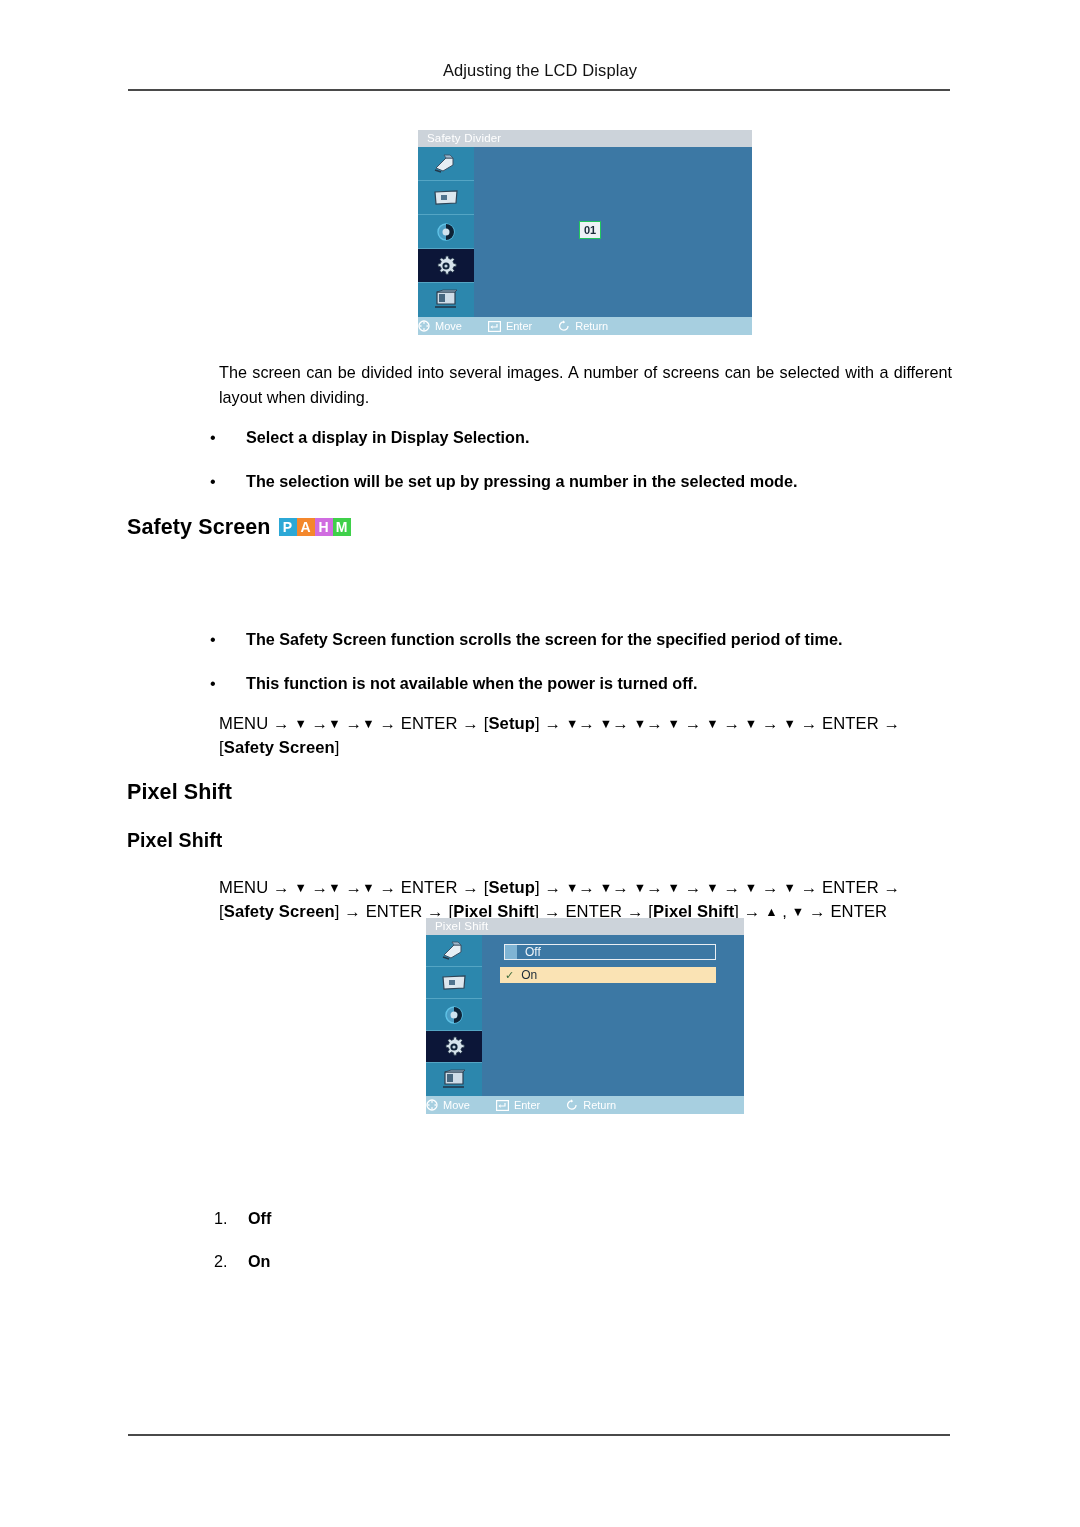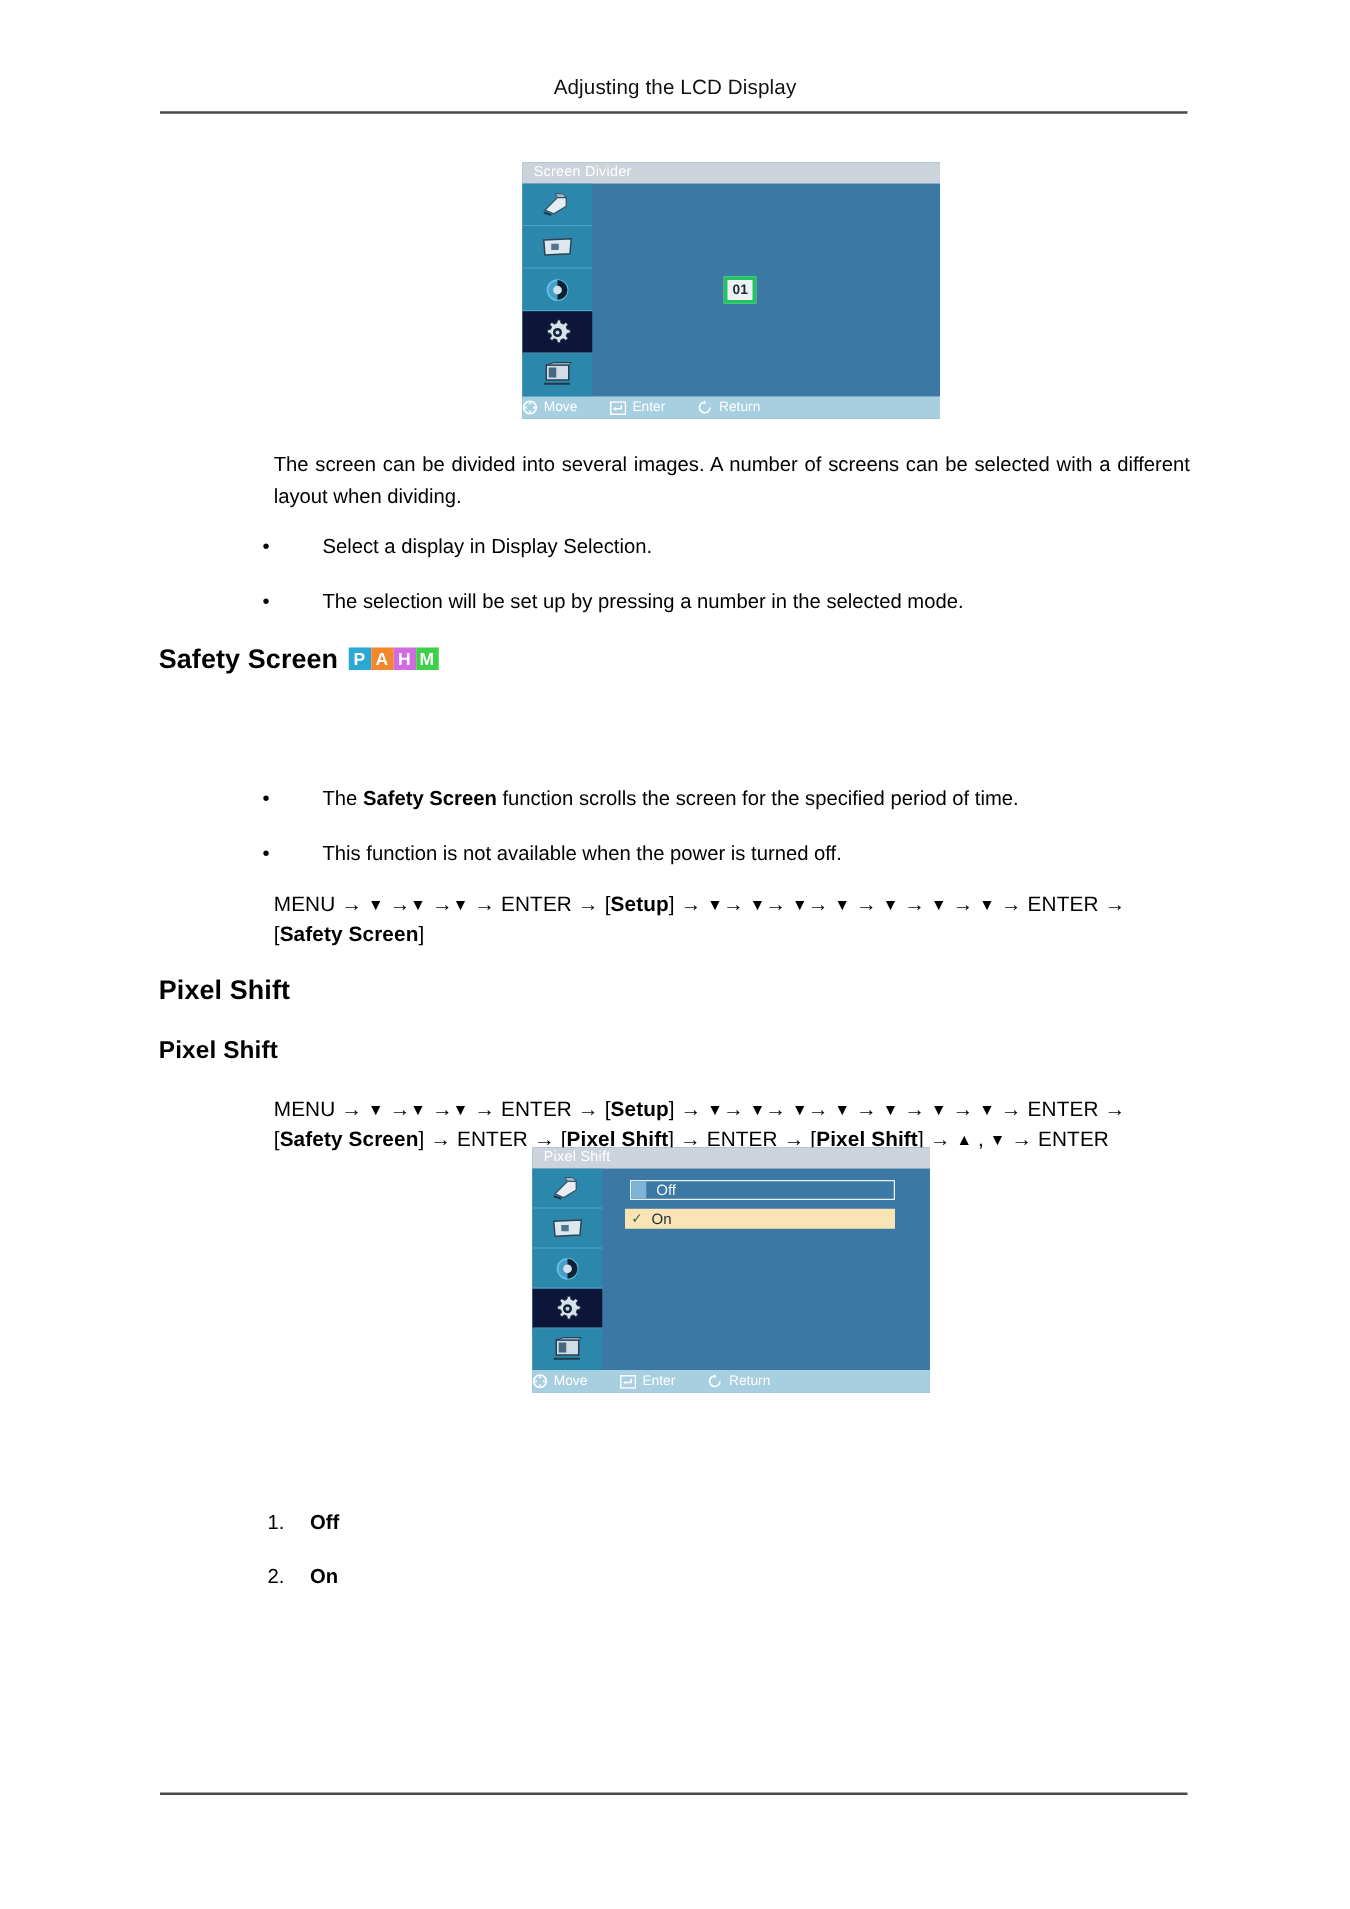--- a/index.html
+++ b/index.html
@@ -65,21 +65,22 @@
     font-size: 16.2px;
     line-height: 25px;
   }
   .bullet-row .dot {
     position: absolute;
     left: 0;
     top: 0;
   }
   .bullet-row .btext {
     display: block;
-    margin-left: 48px;
+    margin-left: 36px;
+    font-weight: bold;
   }
 
   .num-row {
     position: absolute;
     font-size: 16.2px;
     line-height: 25px;
   }
   .num-row .num {
     position: absolute;
     left: 0;
@@ -195,21 +196,21 @@
   }
   .osd-foot .fitem {
     display: inline-flex;
     align-items: center;
     gap: 5px;
     color: #ffffff;
   }
   .badge01 {
     position: absolute;
     background: #eef2f6;
-    border: 3px solid #22c55e;
+    border: 1px solid #22c55e;
     color: #1b2b3a;
     font-size: 11px;
     line-height: 14px;
     padding: 1px 4px;
     font-weight: bold;
     font-family: "Liberation Sans", sans-serif;
     text-align: center;
   }
 
   
@@ -253,21 +254,21 @@
 </style>
 </head>
 <body>
 
 <div class="page">
 
   <div class="header-title">Adjusting the LCD Display</div>
   <div class="header-rule"></div>
 
   <div class="osd" style="left:418px; top:130px; width:334px; height:205px;">
-    <div class="osd-title">Screen Divider</div>
+    <div class="osd-title">Safety Divider</div>
     <div class="osd-body" style="height:170px;">
       <div class="osd-sidebar">
         <div class="osd-icon" style="height:34px;">
           <svg width="26" height="20" viewBox="0 0 26 20">
             <polygon points="3,14 13,4 20,4 20,11 10,17" fill="#e6eef4" stroke="#3a4f63" stroke-width="1"></polygon>
             <polygon points="13,4 20,4 17,1 11,1" fill="#9fb8cc" stroke="#3a4f63" stroke-width="0.8"></polygon>
             <path d="M2,16 L8,18" stroke="#22384b" stroke-width="1.6"></path>
           </svg>
         </div>
         <div class="osd-icon" style="height:34px;">

